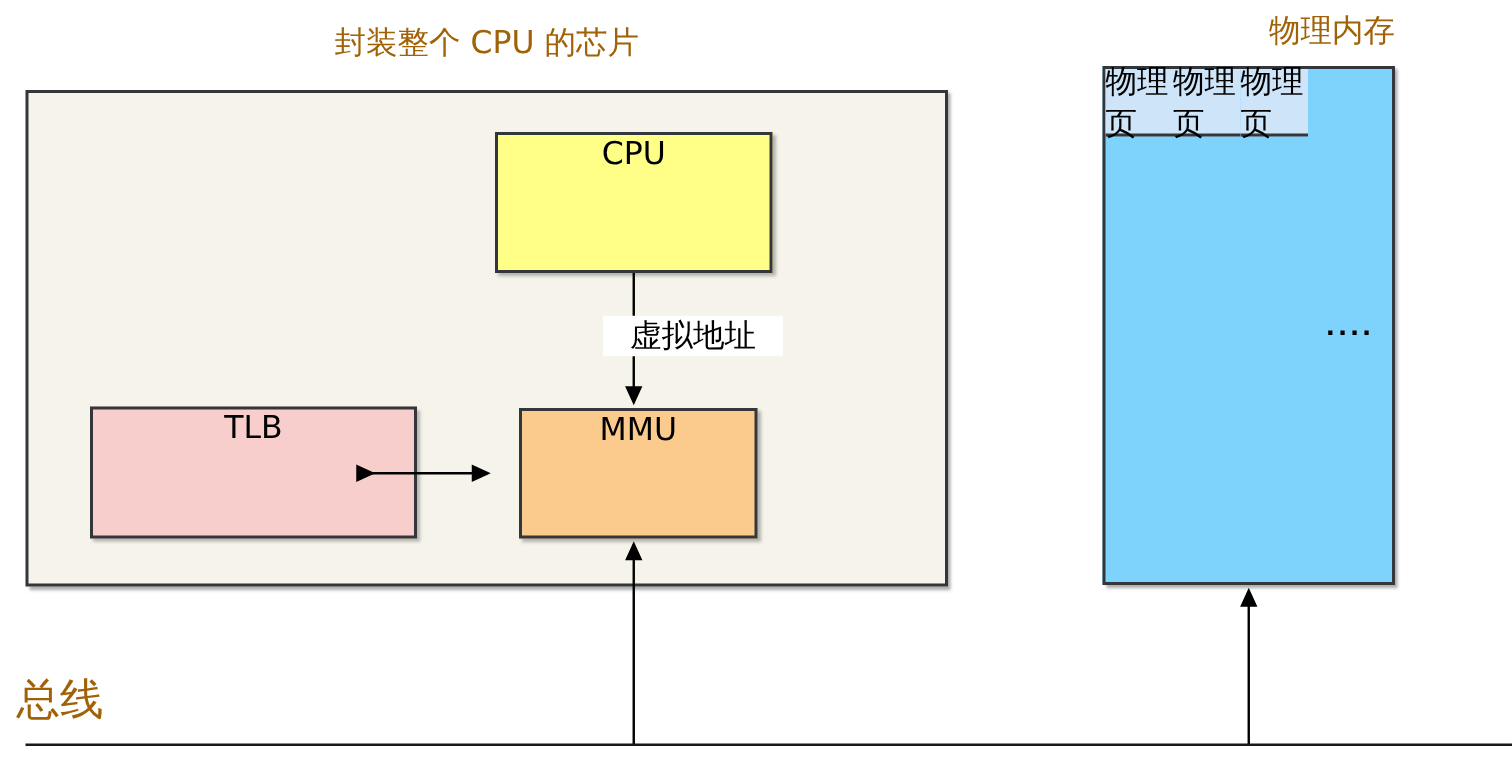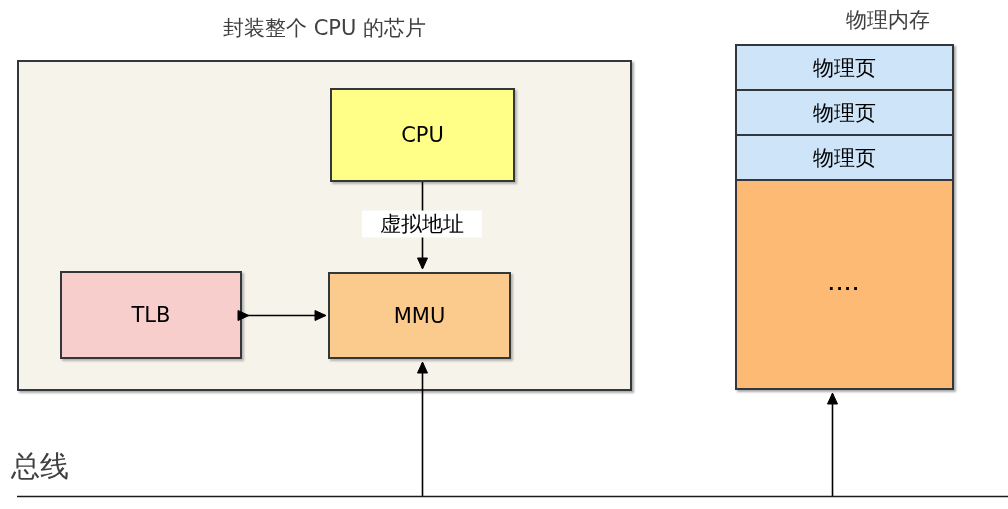--- a/index.html
+++ b/index.html
@@ -8,21 +8,21 @@
     font-family: "DejaVu Sans", "Liberation Sans", sans-serif;
     color: #000000;
   }
   .canvas {
     position: relative;
     width: 1008px;
     height: 509px;
     background: #ffffff;
     overflow: hidden;
   }
-  .txt { position: absolute; color: #404040; }
+  .txt { position: absolute; color: #a16207; }
 
   
   .chip-title {
     left: 17px; top: 13px; width: 615px;
     text-align: center; font-size: 21px; line-height: 30px;
   }
   .mem-title {
     left: 735px; top: 5px; width: 195px;
     text-align: right; font-size: 21px; line-height: 30px;
   }
@@ -33,36 +33,36 @@
     left: 17px; top: 60px; width: 615px; height: 331px;
     background: #F6F3EB;
     border: 2px solid #33363A;
     box-shadow: 2px 2px 2px rgba(102,102,102,0.55);
   }
 
   
   .node {
     position: absolute;
     border: 2px solid #33363A;
-    display: flex; align-items: center; justify-content: center;
+    display: flex; justify-content: center;
     font-size: 21px;
     box-shadow: 2px 2px 2px rgba(102,102,102,0.45);
   }
   .cpu { left: 330px; top: 88px;  width: 185px; height: 94px; background: #FFFF88; }
-  .tlb { left: 60px;  top: 271px; width: 182px; height: 88px; background: #F8CECC; }
-  .mmu { left: 328px; top: 272px; width: 183px; height: 87px; background: #FBCB8D; }
+  .tlb { left: 60px;  top: 271px; width: 218px; height: 88px; background: #F8CECC; }
+  .mmu { left: 346px; top: 272px; width: 159px; height: 87px; background: #FBCB8D; }
 
   
   .mem-box {
     position: absolute;
-    left: 735px; top: 44px; width: 219px; height: 346px;
-    background: #fdba74;
+    left: 735px; top: 44px; width: 195px; height: 346px;
+    background: #7dd3fc;
     border: 2px solid #33363A;
     box-shadow: 2px 2px 2px rgba(102,102,102,0.55);
-    display: flex; flex-direction: column;
+    display: flex; flex-direction: row;
   }
   .page-row {
     height: 45px; flex: 0 0 45px;
     background: #CDE4F9;
     border-bottom: 2px solid #33363A;
     display: flex; align-items: center; justify-content: center;
     font-size: 21px;
   }
   .mem-rest {
     flex: 1 1 auto;
@@ -71,20 +71,21 @@
   }
 
   
   .edge-label {
     position: absolute;
     background: #ffffff;
     padding: 0 18px;
     font-size: 21px; line-height: 27px;
     transform: translate(-50%, -50%);
     white-space: nowrap;
+    margin-left: 40px;
   }
   .virtual-label  { left: 422px; top: 224px; }
   .physical-label { left: 424px; top: 436px; }
 
   .bus-label {
     left: 11px; top: 452px;
     font-size: 29px; line-height: 28px;
   }
 
   

